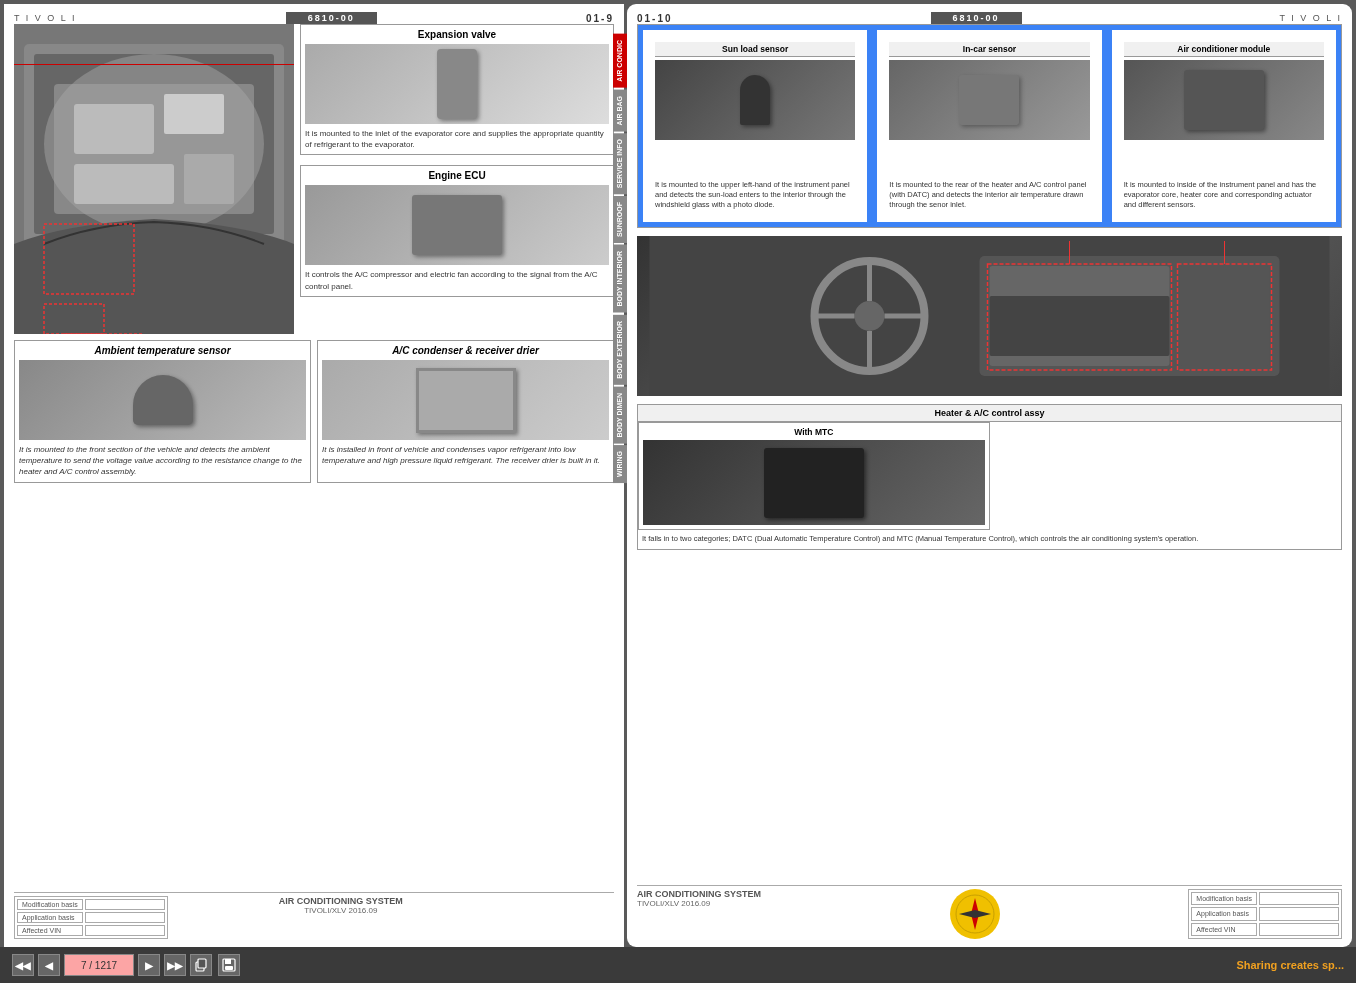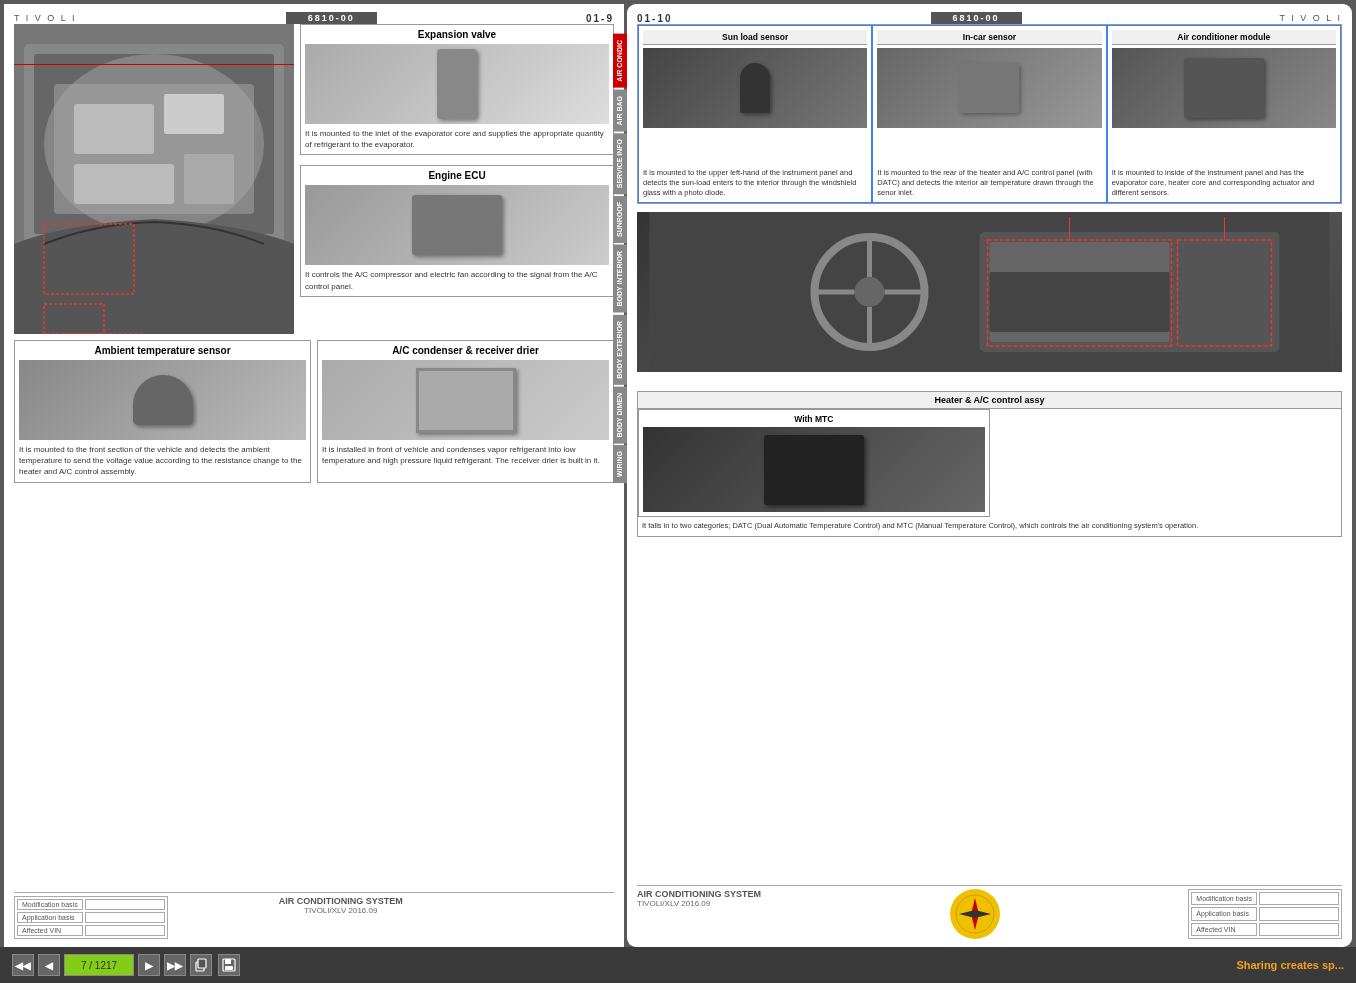--- a/index.html
+++ b/index.html
@@ -139,20 +139,21 @@
     .left-right-components {
       flex: 1;
       display: flex;
       flex-direction: column;
       gap: 4px;
     }
 
     .left-bottom {
       display: flex;
       gap: 6px;
+      font-style: italic;
     }
     .left-bottom-left {
       flex: 1;
     }
     .left-bottom-right {
       flex: 1;
     }
 
     
     .engine-image {
@@ -174,22 +175,22 @@
     }
 
     .interior-grid {
       display: grid;
       grid-template-columns: 1fr 1fr 1fr;
       gap: 0;
       border: 1px solid #999;
       margin-bottom: 8px;
     }
     .interior-cell {
-      border: 1px solid #3b82f6;
-      padding: 4px;
+      border: 5px solid #3b82f6;
+      padding: 12px;
     }
     .interior-cell-title {
       font-weight: bold;
       font-size: 8.5px;
       text-align: center;
       background: #f0f0f0;
       padding: 2px;
       margin-bottom: 3px;
       border-bottom: 1px solid #999;
     }
@@ -214,21 +215,20 @@
       height: 160px;
       background: #555;
       position: relative;
       margin-bottom: 8px;
       overflow: hidden;
     }
 
     .heater-section {
       border: 1px solid #999;
       margin-bottom: 6px;
-      margin-top: 11px;
     }
     .heater-title {
       font-weight: bold;
       font-size: 9px;
       text-align: center;
       background: #f0f0f0;
       padding: 3px;
       border-bottom: 1px solid #999;
     }
     .heater-grid {
@@ -306,21 +306,21 @@
       width: 22px;
       height: 22px;
       display: flex;
       align-items: center;
       justify-content: center;
       cursor: pointer;
       font-size: 10px;
       font-weight: bold;
     }
     .page-input {
-      background: #84cc16;
+      background: #fca5a5;
       border: 1px solid #888;
       color: #333;
       width: 70px;
       height: 22px;
       text-align: center;
       font-size: 10px;
       padding: 0 2px;
     }
     .toolbar-icons {
       display: flex;

